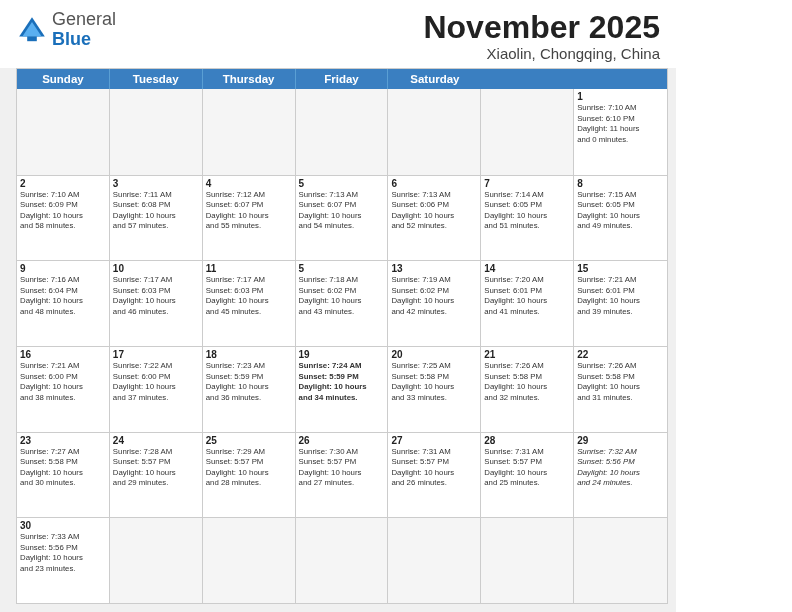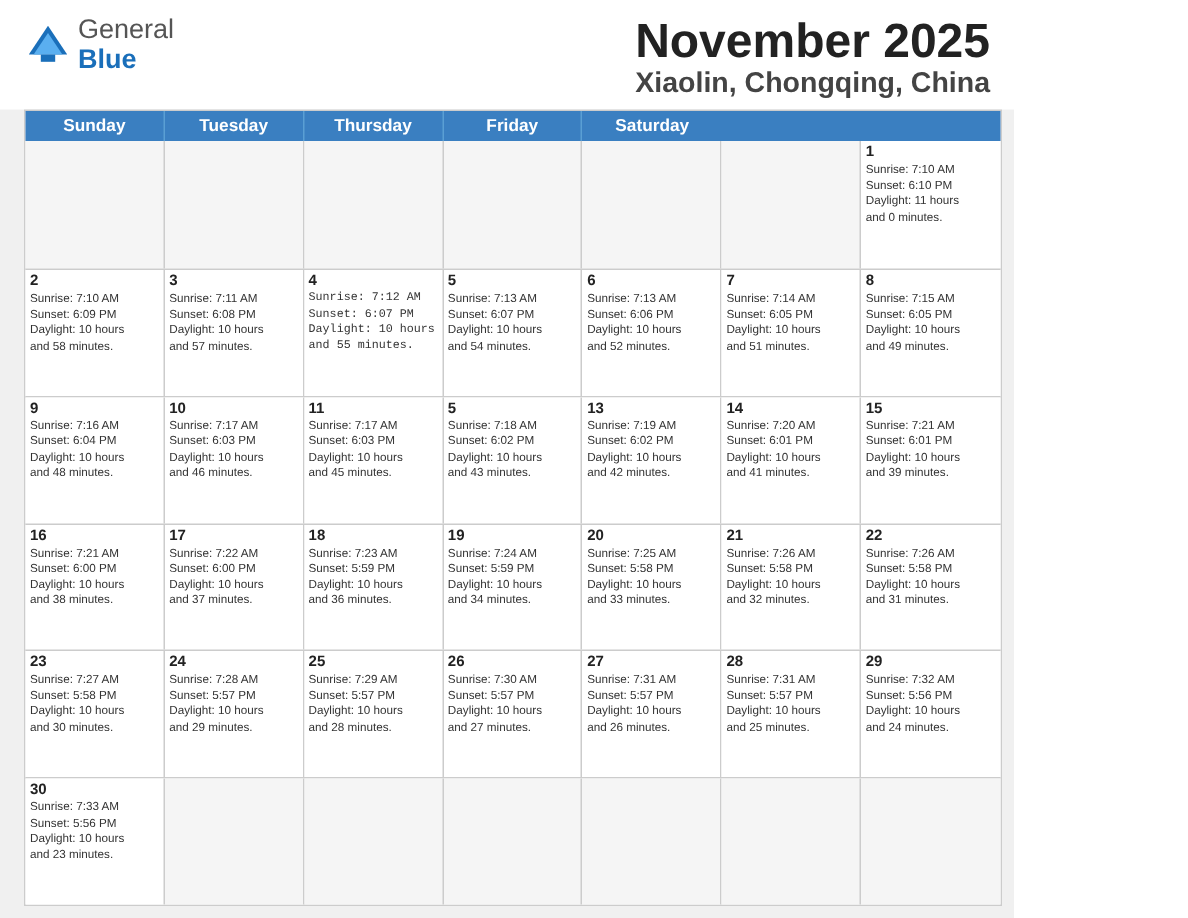--- a/index.html
+++ b/index.html
@@ -43,23 +43,22 @@
     .title-block {
       text-align: right;
     }
     .month-title {
       font-size: 32px;
       font-weight: bold;
       color: #222;
       line-height: 1.1;
     }
     .location {
-      font-size: 19px;
+      font-size: 15px;
       color: #444;
-      font-weight: bold;
     }
     .calendar {
       flex: 1;
       display: flex;
       flex-direction: column;
       margin: 0 8px 8px 16px;
       border: 1px solid #ccc;
       background: #fff;
       justify-content: space-between;
     }
@@ -167,21 +166,21 @@
           </div>
           <div class="cal-cell">
             <div class="day-number">3</div>
             <div class="day-info" style="white-space: pre-line;">Sunrise: 7:11 AM
 Sunset: 6:08 PM
 Daylight: 10 hours
 and 57 minutes.</div>
           </div>
           <div class="cal-cell">
             <div class="day-number">4</div>
-            <div class="day-info" style="white-space: pre-line; font-family: Liberation Mono, monospace;">Sunrise: 7:12 AM
+            <div class="day-info" style="white-space: pre-line;">Sunrise: 7:12 AM
 Sunset: 6:07 PM
 Daylight: 10 hours
 and 55 minutes.</div>
           </div>
           <div class="cal-cell">
             <div class="day-number">5</div>
             <div class="day-info" style="white-space: pre-line;">Sunrise: 7:13 AM
 Sunset: 6:07 PM
 Daylight: 10 hours
 and 54 minutes.</div>
@@ -276,21 +275,21 @@
           </div>
           <div class="cal-cell">
             <div class="day-number">18</div>
             <div class="day-info" style="white-space: pre-line;">Sunrise: 7:23 AM
 Sunset: 5:59 PM
 Daylight: 10 hours
 and 36 minutes.</div>
           </div>
           <div class="cal-cell">
             <div class="day-number">19</div>
-            <div class="day-info" style="white-space: pre-line;">Sunrise: 7:24 AM
+            <div class="day-info" style="white-space: pre-line; font-weight: bold;">Sunrise: 7:24 AM
 Sunset: 5:59 PM
 Daylight: 10 hours
 and 34 minutes.</div>
           </div>
           <div class="cal-cell">
             <div class="day-number">20</div>
             <div class="day-info" style="white-space: pre-line;">Sunrise: 7:25 AM
 Sunset: 5:58 PM
 Daylight: 10 hours
 and 33 minutes.</div>
@@ -348,21 +347,21 @@
           </div>
           <div class="cal-cell">
             <div class="day-number">28</div>
             <div class="day-info" style="white-space: pre-line;">Sunrise: 7:31 AM
 Sunset: 5:57 PM
 Daylight: 10 hours
 and 25 minutes.</div>
           </div>
           <div class="cal-cell">
             <div class="day-number">29</div>
-            <div class="day-info" style="white-space: pre-line;">Sunrise: 7:32 AM
+            <div class="day-info" style="white-space: pre-line; font-style: italic;">Sunrise: 7:32 AM
 Sunset: 5:56 PM
 Daylight: 10 hours
 and 24 minutes.</div>
           </div>
         </div>
         <div class="cal-row">
           <div class="cal-cell">
             <div class="day-number">30</div>
             <div class="day-info" style="white-space: pre-line;">Sunrise: 7:33 AM
 Sunset: 5:56 PM

